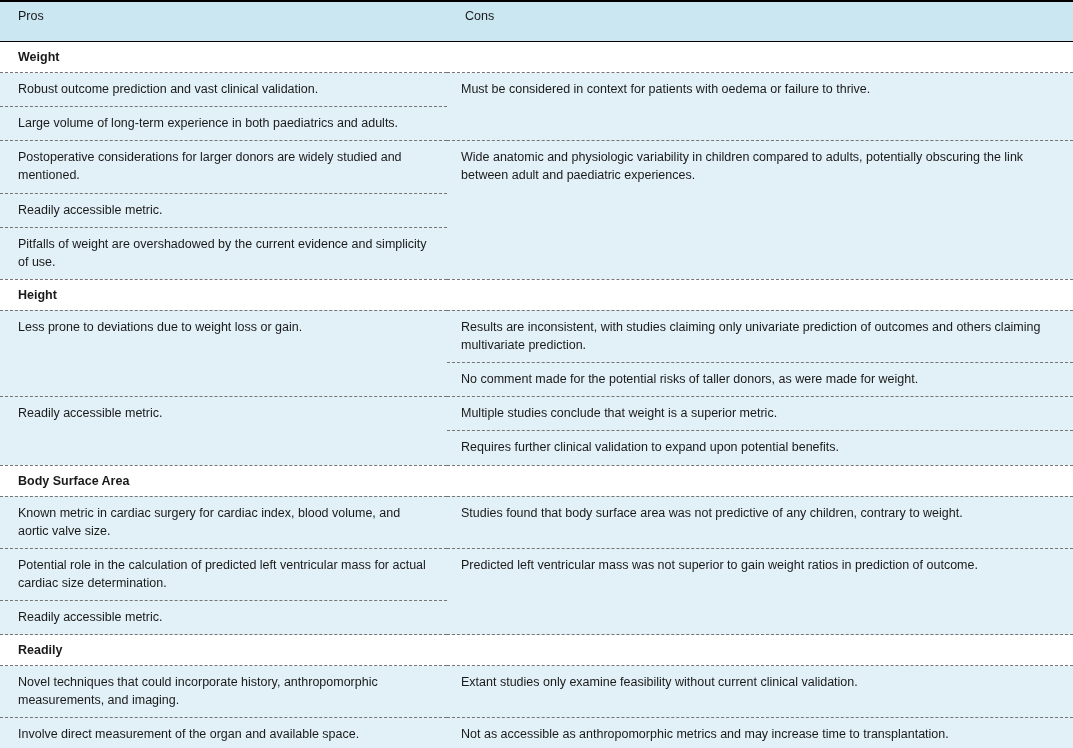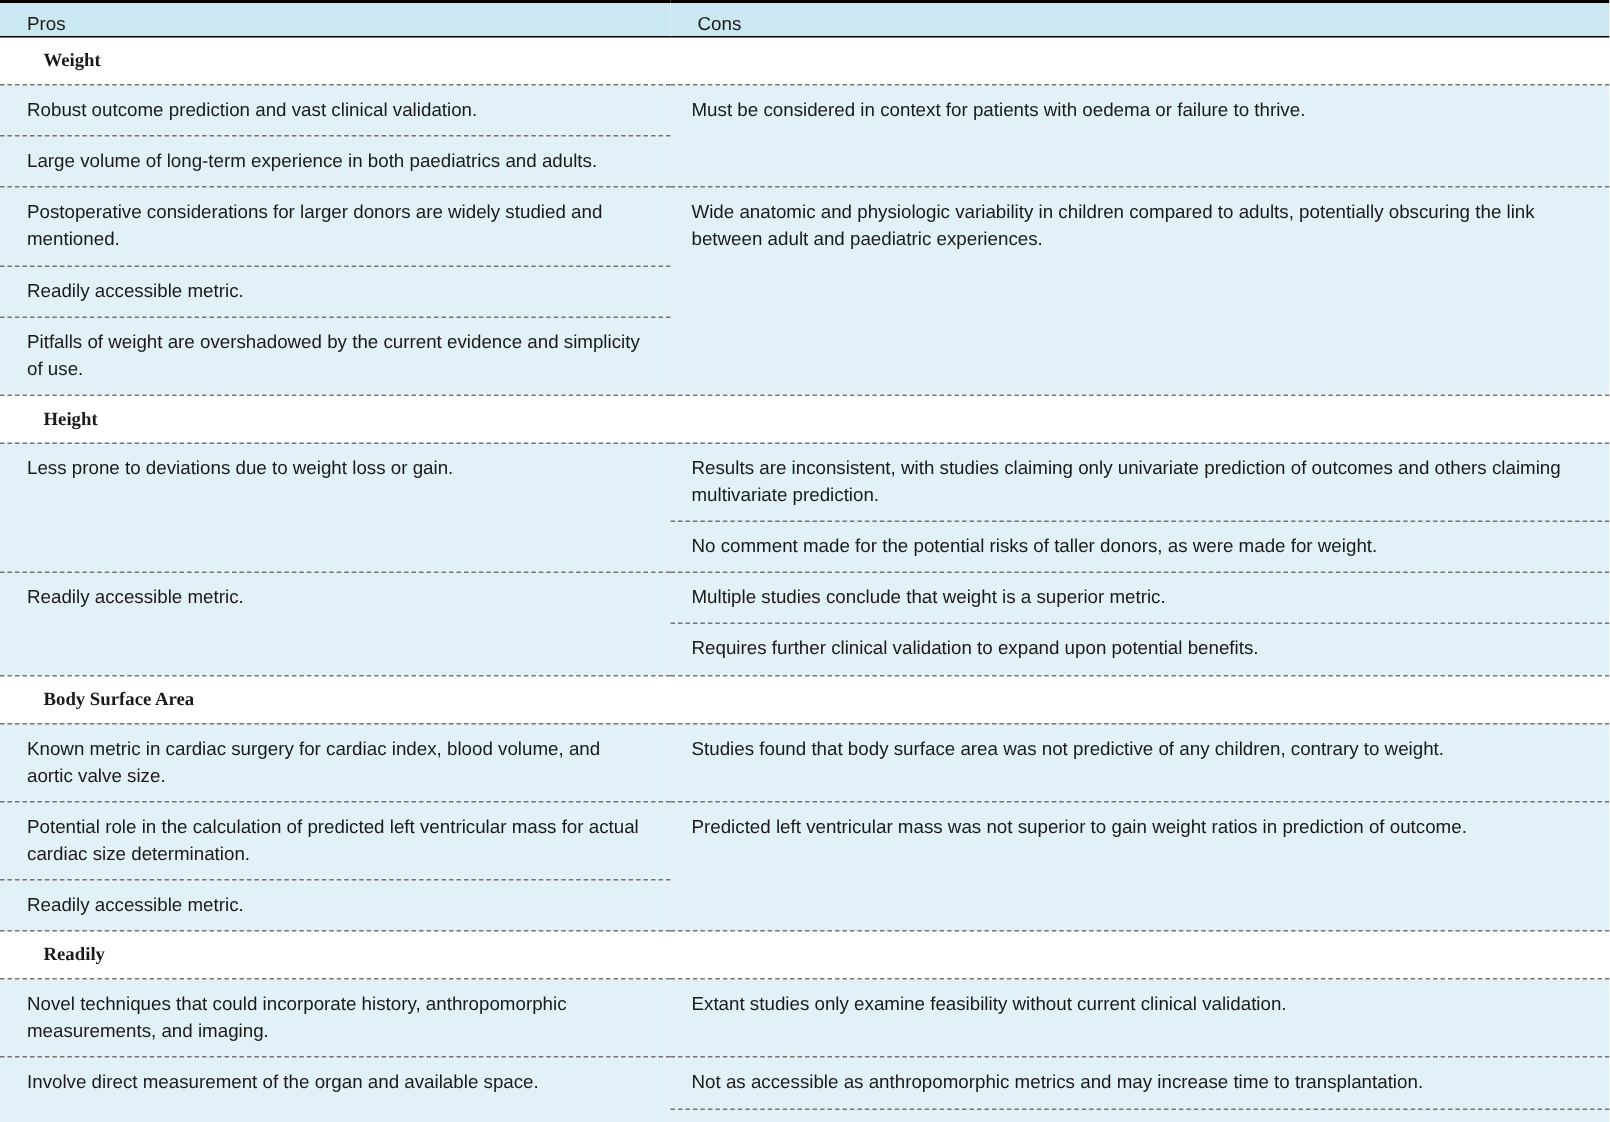--- a/index.html
+++ b/index.html
@@ -21,40 +21,39 @@
     table-layout: fixed;
     border-top: 2px solid var(--solid, #000);
     border-bottom: 2px solid var(--solid, #000);
   }
   col.col-pros { width: 447px; }
   thead th {
     background: var(--headerbg, #cbe7f1);
     text-align: left;
     font-weight: 400;
     font-size: 12.5px;
-    padding: 7px 16px 1px 18px;
+    padding: 7px 16px 18px 18px;
     border-bottom: 1.5px solid var(--solid, #000);
   }
   tbody td {
     background: var(--rowbg, #e2f0f7);
     vertical-align: top;
     padding: 7px 18px 8px 18px;
     border-top: 1px dashed var(--dash, #757575);
     line-height: 1.45;
   }
   tbody td.con { padding-left: 14px; }
   tr.section-row th {
     background: var(--sectionbg, #ffffff);
     text-align: left;
     font-weight: 700;
     font-size: 12.5px;
-    padding: 8px 29px;
+    padding: 8px 18px;
     border-top: 1px dashed var(--dash, #757575);
     border-bottom: 1px dashed var(--dash, #757575);
-    font-family: Liberation Serif, serif;
   }
 </style>
 </head>
 <body>
 
 <div class="page">
   <table class="pros-cons">
     <colgroup>
       <col class="col-pros">
       <col class="col-cons">

